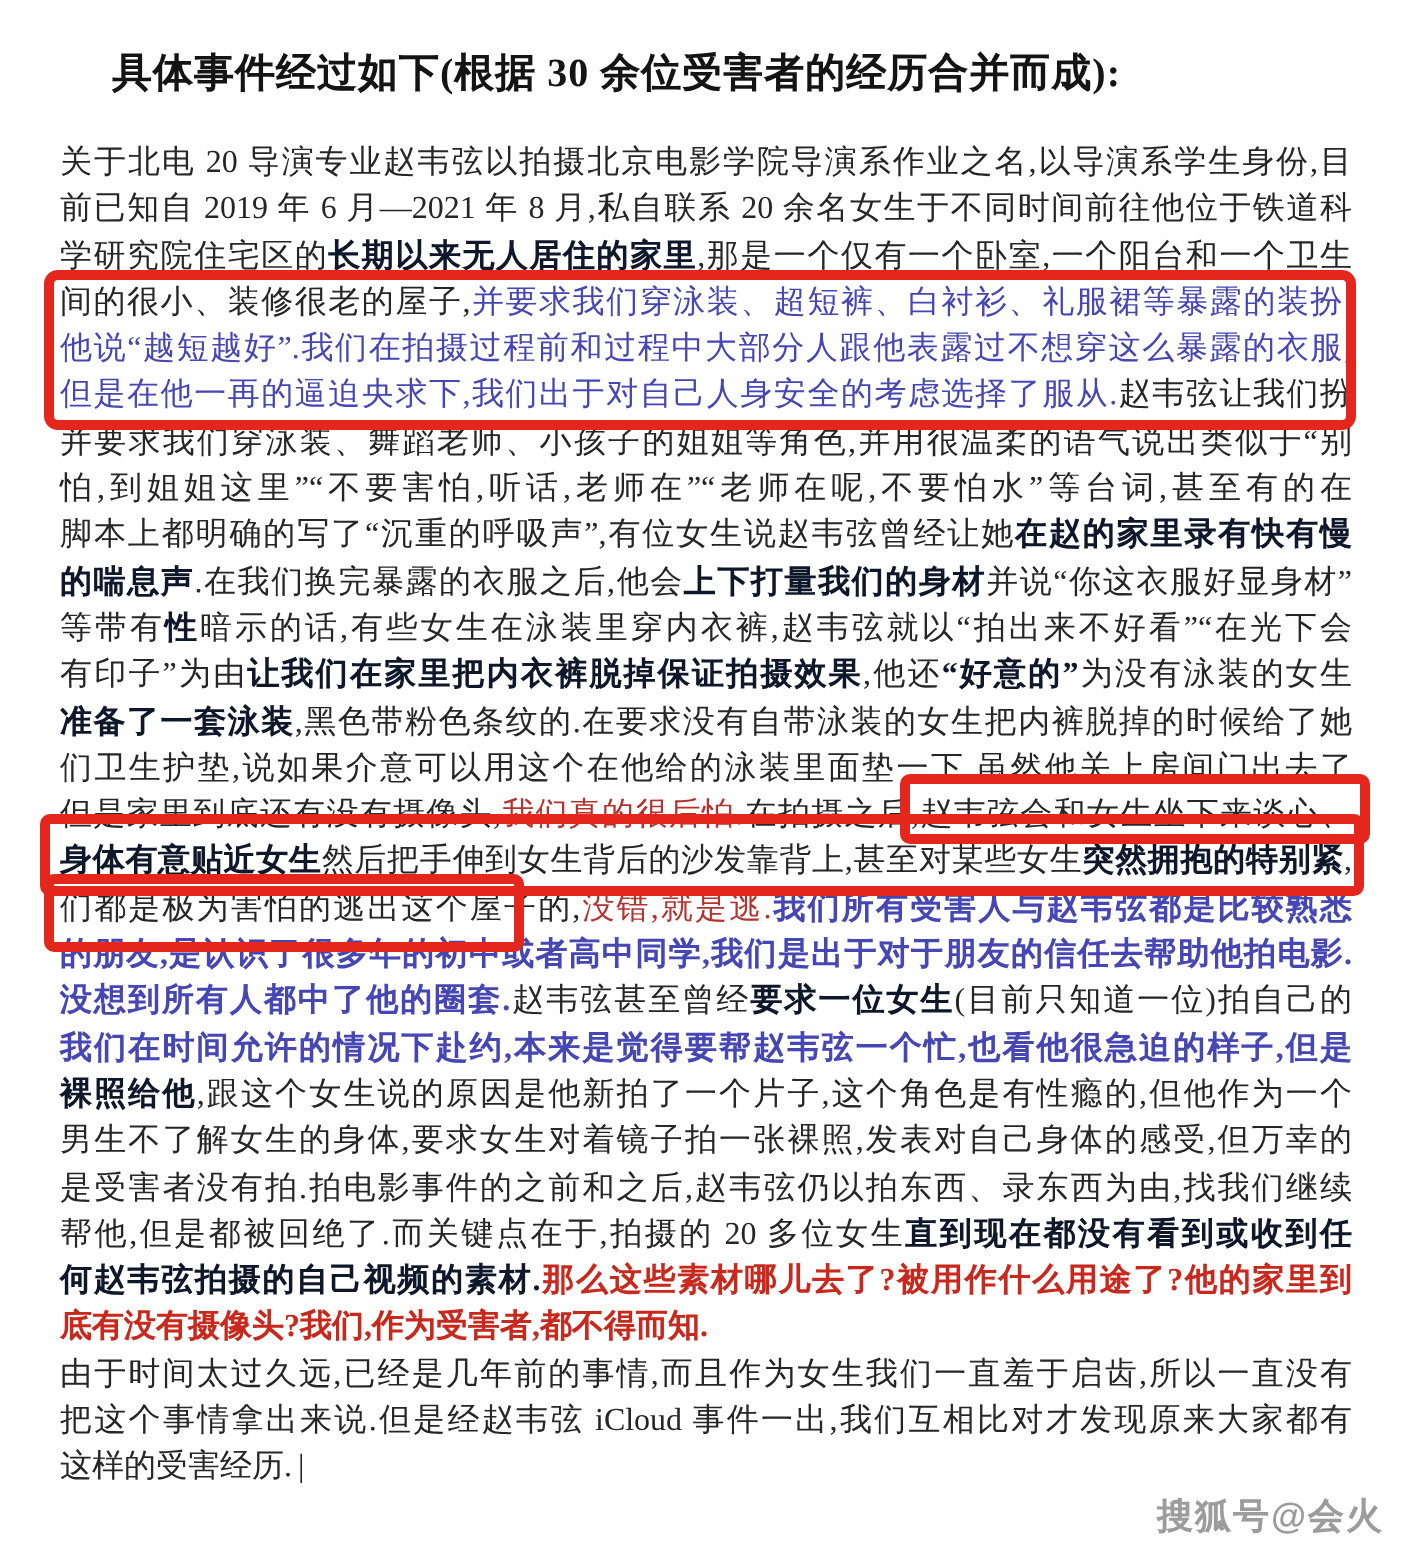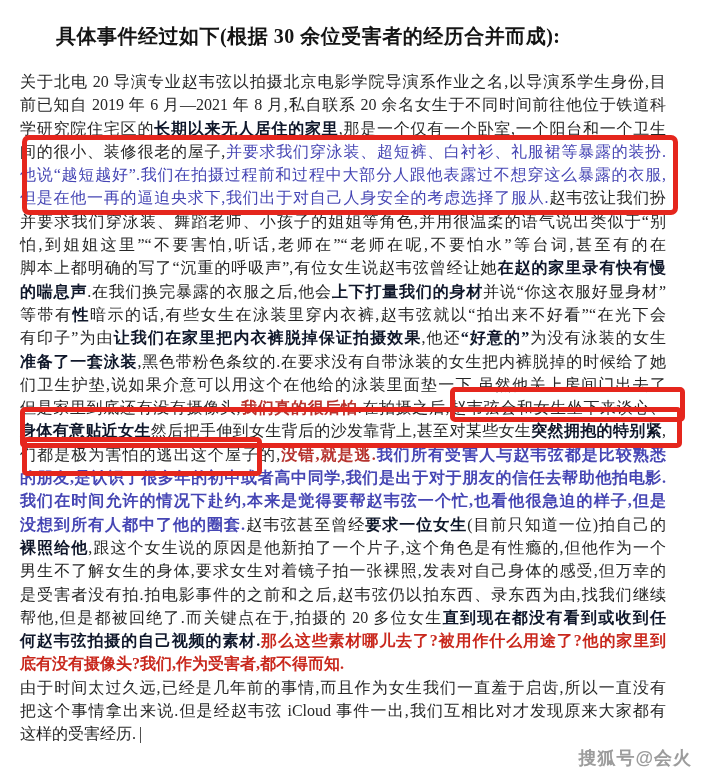--- a/index.html
+++ b/index.html
@@ -12,33 +12,33 @@
   :root{
     --text:#262626;--blue:#4646b4;--red:#b5332e;--red-bright:#c9281d;
     --box-border:#e5261d;--watermark:#9c9c9c;
   }
   .title{
     position:absolute;left:56px;top:23px;
     font-size:20px;font-weight:700;color:#141414;letter-spacing:0.5px;
     white-space:nowrap;
   }
   .lines{
-    position:absolute;left:20px;top:70px;width:646px;
+    position:absolute;left:30px;top:70px;width:646px;
   }
   .line{
     height:23.3px;line-height:23.3px;font-size:16px;color:var(--text);
     text-align:justify;text-align-last:justify;text-justify:inter-character;
     white-space:normal;overflow:visible;
   }
   .line.short{text-align-last:left;}
   .seg-n{font-weight:400;}
   .seg-b{font-weight:700;color:#0f172a;}
   .seg-u{color:var(--blue);}
   .seg-ub{color:var(--blue);font-weight:700;}
-  .seg-r{color:var(--red);font-weight:700;}
+  .seg-r{color:var(--red);font-weight:400;}
   .seg-rb{color:var(--red-bright);font-weight:700;}
   .seg-cur{color:#222;font-weight:400;padding-left:3px;}
   .hl-box{
     position:absolute;box-sizing:border-box;
     border:5px solid var(--box-border);border-radius:7px;
     pointer-events:none;background:transparent;
   }
   .hl-box-1{left:22px;top:135px;width:656px;height:80px;}
   .hl-box-2{left:450px;top:387px;width:235px;height:35px;border-radius:5px;}
   .hl-box-3{left:20px;top:407px;width:662px;height:41px;border-radius:5px;}
@@ -67,22 +67,22 @@
     <div class="line"><span class="seg-n">脚本上都明确的写了“沉重的呼吸声”,有位女生说赵韦弦曾经让她</span><span class="seg-b">在赵的家里录有快有慢</span></div>
     <div class="line"><span class="seg-b">的喘息声</span><span class="seg-n">.在我们换完暴露的衣服之后,他会</span><span class="seg-b">上下打量我们的身材</span><span class="seg-n">并说“你这衣服好显身材”</span></div>
     <div class="line"><span class="seg-n">等带有</span><span class="seg-b">性</span><span class="seg-n">暗示的话,有些女生在泳装里穿内衣裤,赵韦弦就以“拍出来不好看”“在光下会</span></div>
     <div class="line"><span class="seg-n">有印子”为由</span><span class="seg-b">让我们在家里把内衣裤脱掉保证拍摄效果</span><span class="seg-n">,他还</span><span class="seg-b">“好意的”</span><span class="seg-n">为没有泳装的女生</span></div>
     <div class="line"><span class="seg-b">准备了一套泳装</span><span class="seg-n">,黑色带粉色条纹的.在要求没有自带泳装的女生把内裤脱掉的时候给了她</span></div>
     <div class="line"><span class="seg-n">们卫生护垫,说如果介意可以用这个在他给的泳装里面垫一下.虽然他关上房间门出去了</span></div>
     <div class="line"><span class="seg-n">但是家里到底还有没有摄像头,</span><span class="seg-r">我们真的很后怕</span><span class="seg-n">.在拍摄之后,</span><span class="seg-n">赵韦弦会和女生坐下来谈心、</span></div>
     <div class="line"><span class="seg-b">身体有意贴近女生</span><span class="seg-n">然后把手伸到女生背后的沙发靠背上,甚至对某些女生</span><span class="seg-b">突然拥抱的特别紧</span><span class="seg-n">,</span></div>
     <div class="line"><span class="seg-n">们都是极为害怕的逃出这个屋子的,</span><span class="seg-r">没错,就是逃.</span><span class="seg-ub">我们所有受害人与赵韦弦都是比较熟悉</span></div>
     <div class="line"><span class="seg-ub">的朋友,是认识了很多年的初中或者高中同学,我们是出于对于朋友的信任去帮助他拍电影.</span></div>
+    <div class="line"><span class="seg-ub">没想到所有人都中了他的圈套.</span><span class="seg-n">赵韦弦甚至曾经</span><span class="seg-b">要求一位女生</span><span class="seg-n">(目前只知道一位)拍自己的</span></div>
     <div class="line"><span class="seg-ub">我们在时间允许的情况下赴约,本来是觉得要帮赵韦弦一个忙,也看他很急迫的样子,但是</span></div>
-    <div class="line"><span class="seg-ub">没想到所有人都中了他的圈套.</span><span class="seg-n">赵韦弦甚至曾经</span><span class="seg-b">要求一位女生</span><span class="seg-n">(目前只知道一位)拍自己的</span></div>
     <div class="line"><span class="seg-b">裸照给他</span><span class="seg-n">,跟这个女生说的原因是他新拍了一个片子,这个角色是有性瘾的,但他作为一个</span></div>
     <div class="line"><span class="seg-n">男生不了解女生的身体,要求女生对着镜子拍一张裸照,发表对自己身体的感受,但万幸的</span></div>
     <div class="line"><span class="seg-n">是受害者没有拍.拍电影事件的之前和之后,赵韦弦仍以拍东西、录东西为由,找我们继续</span></div>
     <div class="line"><span class="seg-n">帮他,但是都被回绝了.而关键点在于,拍摄的 20 多位女生</span><span class="seg-b">直到现在都没有看到或收到任</span></div>
     <div class="line"><span class="seg-b">何赵韦弦拍摄的自己视频的素材.</span><span class="seg-rb">那么这些素材哪儿去了?被用作什么用途了?他的家里到</span></div>
     <div class="line short"><span class="seg-rb">底有没有摄像头?我们,作为受害者,都不得而知.</span></div>
     <div class="line"><span class="seg-n">由于时间太过久远,已经是几年前的事情,而且作为女生我们一直羞于启齿,所以一直没有</span></div>
     <div class="line"><span class="seg-n">把这个事情拿出来说.但是经赵韦弦 iCloud 事件一出,我们互相比对才发现原来大家都有</span></div>
     <div class="line short"><span class="seg-n">这样的受害经历.</span><span class="seg-cur">|</span></div>
   </div>

